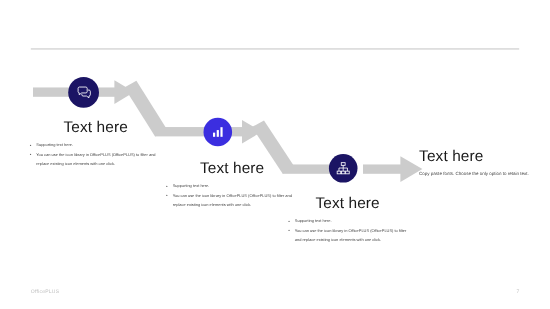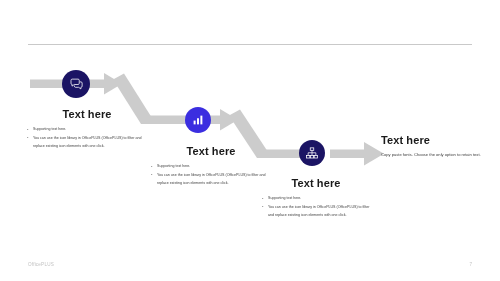--- a/index.html
+++ b/index.html
@@ -44,22 +44,22 @@
     box-sizing: border-box;
   }
   .icon-navy { background: #1b1464; }
   .icon-indigo { background: #3b2ee0; }
 
   .text-block {
     position: absolute;
     box-sizing: border-box;
   }
   .block-title {
-    font-size: 11px;
-    font-weight: bold;
+    font-size: 14px;
+    font-weight: normal;
     color: #1a1a1a;
     letter-spacing: 0.1px;
     margin: 0 0 5px 0;
     line-height: 1.1;
   }
   .block-title.center { text-align: center; }
   .block-title.left { text-align: left; }
 
   .bullets {
     list-style: none;

